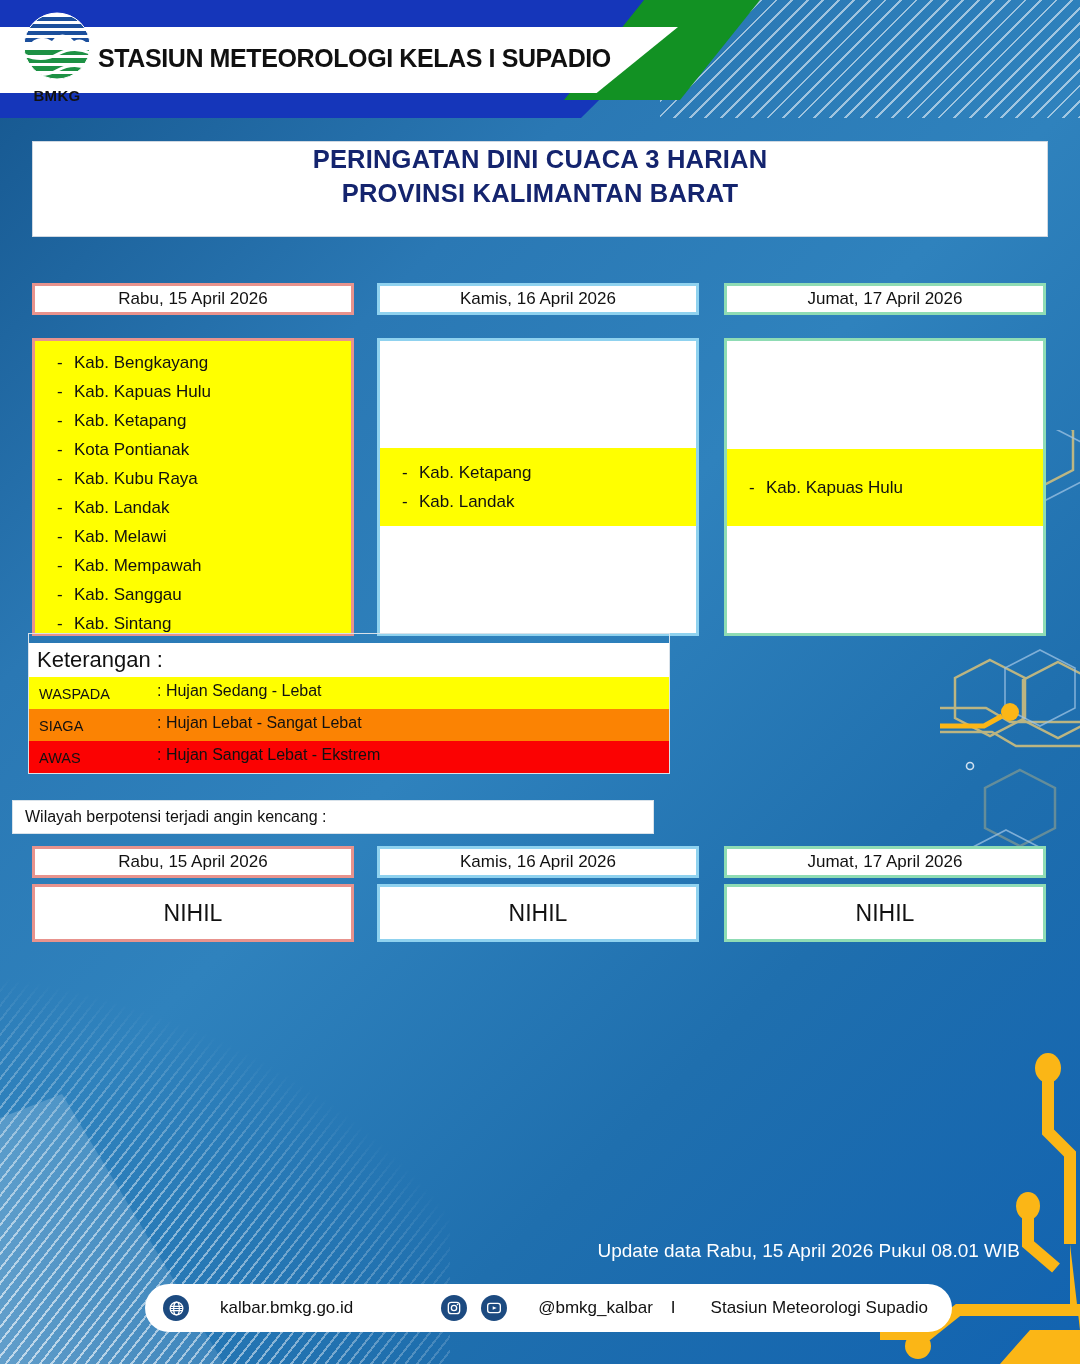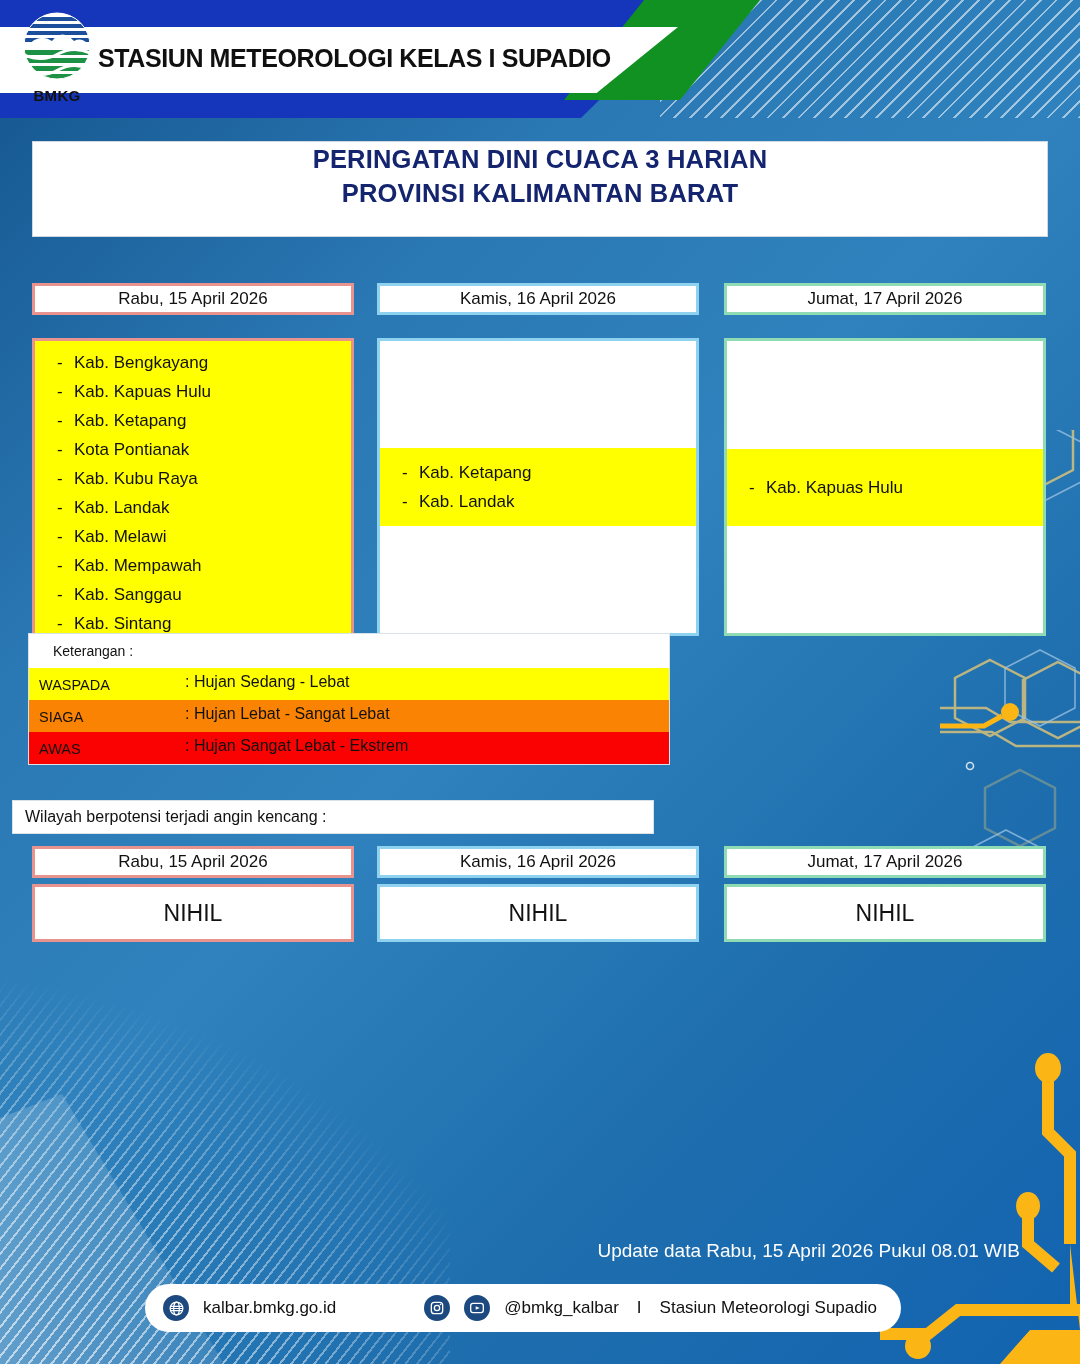--- a/index.html
+++ b/index.html
@@ -145,40 +145,39 @@
     position: absolute;
     top: 633px; left: 28px;
     width: 642px;
     border: 1px solid #d8e2ea;
     box-sizing: border-box;
   }
   .legend-title {
     background: #ffffff;
     height: 34px;
     display: flex; align-items: center;
-    padding-left: 24px;
-    font-size: 14px; color: #111;
+    padding-left: 8px;
+    font-size: 22px; color: #111; margin-top: 9px;
   }
   .legend-row {
     height: 32px;
     position: relative;
   }
   .legend-row .lbl {
     position: absolute;
     left: 10px; top: 9px;
     font-size: 14.5px;
     color: #111;
   }
   .legend-row .desc {
     position: absolute;
     left: 128px; top: 5px;
     font-size: 16px;
     color: #111;
     white-space: nowrap;
-    margin-left: 28px;
   }
   .lr-waspada { background: #ffff00; }
   .lr-siaga   { background: #fb8303; }
   .lr-awas    { background: #fb0202; }
 
   
   .wind-title {
     position: absolute;
     top: 800px; left: 12px;
     width: 642px; height: 34px;
@@ -227,21 +226,21 @@
     padding: 0 24px 0 18px;
     gap: 14px;
   }
   .circ-icon {
     width: 26px; height: 26px;
     border-radius: 50%;
     background: #1c4a80;
     display: inline-flex; align-items: center; justify-content: center;
     flex: 0 0 auto;
   }
-  .footer-text { font-size: 17px; color: #111; white-space: nowrap; }
+  .footer-text { font-size: 17px; color: #111; white-space: nowrap; margin-left: 17px; }
   .footer-sep { font-size: 17px; color: #111; padding: 0 4px; }
   .spacer-lg { width: 60px; }
 </style>
 </head>
 <body>
 
 <div class="poster">
 
   <div class="bg-topright-stripes"></div>
   <div class="bg-bottomleft-fan"></div>

